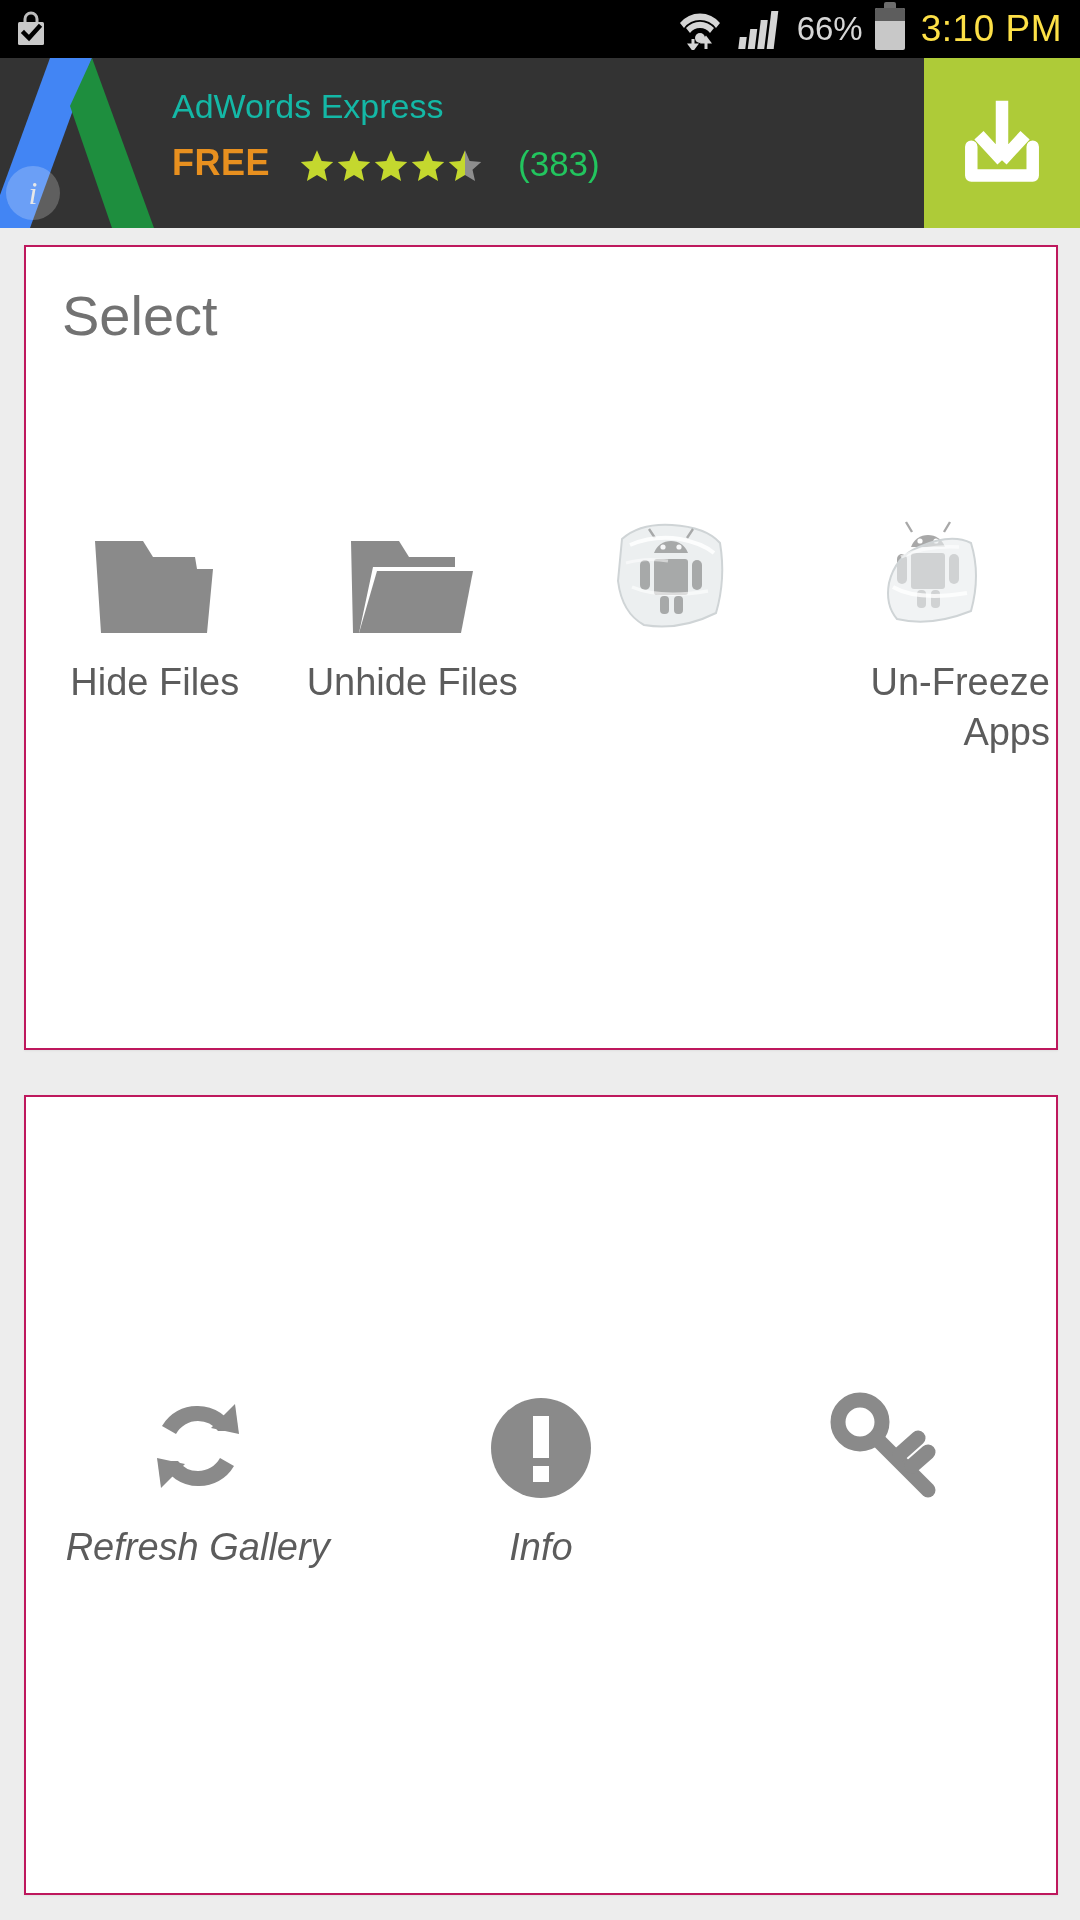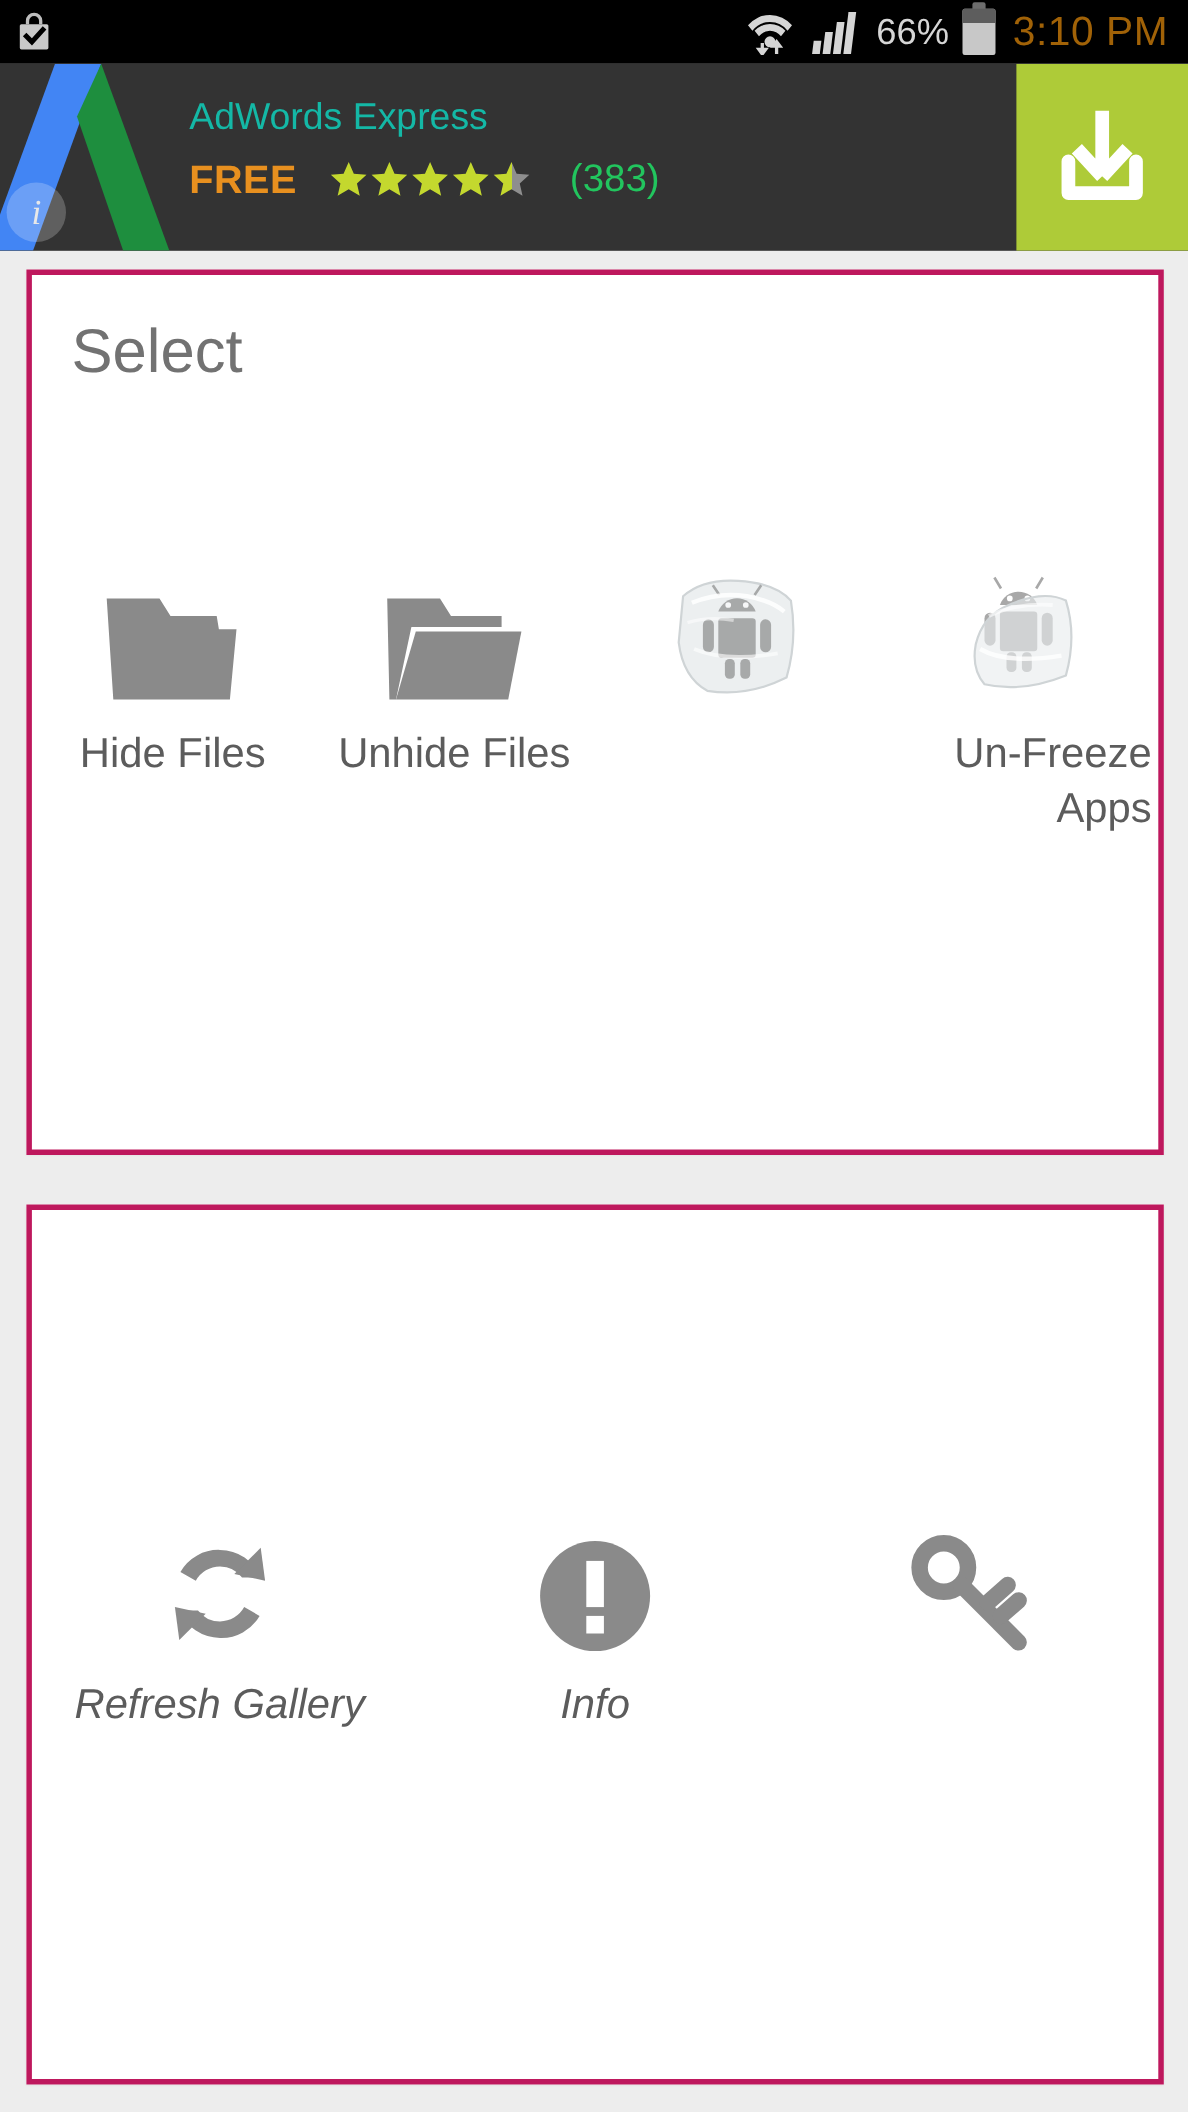--- a/index.html
+++ b/index.html
@@ -58,21 +58,21 @@
   }
   .battery-icon .cap {
     position: absolute; top: -6px; left: 9px;
     width: 12px; height: 7px; background: #6d6d6d; border-radius: 2px 2px 0 0;
   }
   .battery-icon .empty {
     position: absolute; left: 0; top: 0; width: 100%; height: 32%;
     background: #5d5d5d; border-radius: 2px 2px 0 0;
   }
   .clock {
-    color: #a16207;
+    color: #fde047;
     font-size: 37px;
     letter-spacing: 0.5px;
     margin-left: 4px;
   }
 
   
   .ad-banner {
     position: absolute;
     left: 0; top: 58px;
     width: 1080px; height: 170px;
@@ -98,21 +98,21 @@
     position: absolute; left: 172px; top: 22px;
   }
   .ad-title {
     color: #14b8a6;
     font-size: 34px;
     font-weight: normal;
     letter-spacing: 0px;
     line-height: 52px;
   }
   .ad-sub {
-    display: flex; align-items: center; gap: 29px; margin-top: 10px;
+    display: flex; align-items: flex-end; gap: 29px; margin-top: 10px;
   }
   .ad-free {
     color: #e8901f; font-size: 36px; font-weight: bold; letter-spacing: 0.5px;
   }
   .stars { display: flex; align-items: center; gap: 1px; }
   .star { width: 36px; height: 36px; position: relative; display: block; }
   .ad-count { color: #22c55e; font-size: 35px; margin-left: 6px; }
 
   .ad-download {
     position: absolute; right: 0; top: 0;
@@ -121,21 +121,21 @@
     display: flex; align-items: center; justify-content: center;
     cursor: pointer;
   }
 
   
   .card {
     position: absolute;
     left: 24px;
     width: 1034px;
     background: #ffffff;
-    border: 5px solid #be185d;
+    border: 2px solid #be185d;
     box-shadow: 0 1px 2px rgba(0,0,0,0.06);
   }
   #card-select  { top: 245px;  height: 805px; }
   #card-options { top: 1095px; height: 800px; }
 
   .card-title {
     position: absolute;
     left: 36px; top: 36px;
     font-size: 56px;
     color: #727272;

